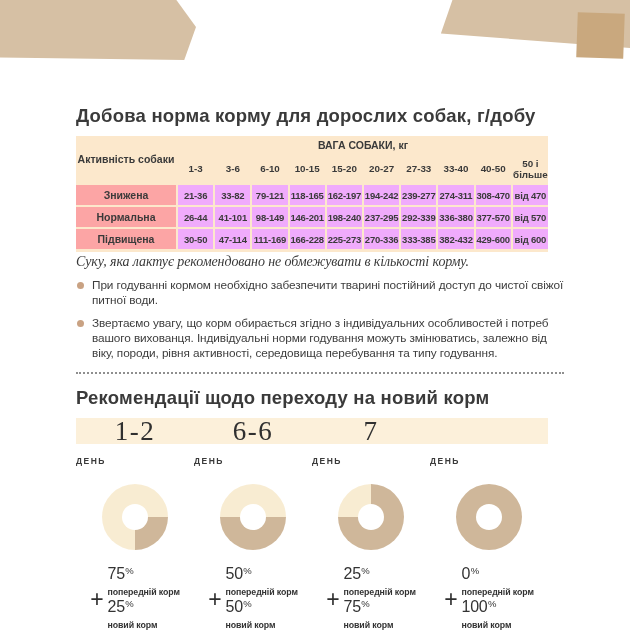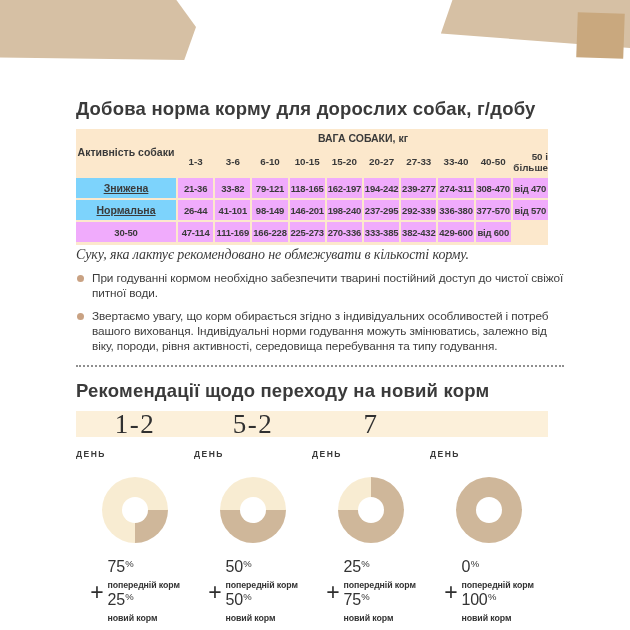--- a/index.html
+++ b/index.html
@@ -11,30 +11,30 @@
   }
   
   .decor-left{position:absolute;top:0;left:0;width:196px;height:60px;background:#d6c0a4;
     clip-path:polygon(0 0,90% 0,100% 45%,94% 100%,0 96%);}
   .decor-right{position:absolute;top:0;left:437px;width:193px;height:48px;background:#d6c0a4;
     clip-path:polygon(8% 0,100% 0,100% 100%,2% 70%);}
   .decor-square{position:absolute;top:13px;left:577px;width:47px;height:45px;background:#c9a87e;transform:rotate(2deg);}
 
   
   .content{position:absolute;left:76px;top:98px;width:488px;}
-  .section-title{font-size:18.5px;font-weight:600;letter-spacing:.2px;margin:0 0 9px;color:#3a3a3a;}
+  .section-title{font-size:18.5px;font-weight:600;letter-spacing:.2px;margin:7px 0 9px;color:#3a3a3a;}
 
   
   .ftable{width:472px;display:grid;grid-template-columns:100px repeat(10,1fr);
     grid-template-rows:18px 27px 20px 20px 20px;gap:2px;background:#fce8cc;padding-bottom:3px;}
-  .hcell{background:#fce8cc;display:flex;align-items:center;justify-content:center;text-align:right;font-weight:700;color:#3a3a3a;}
+  .hcell{background:#fce8cc;display:flex;align-items:center;justify-content:center;text-align:center;font-weight:700;color:#3a3a3a;}
   .activity{grid-row:1/3;grid-column:1;font-size:10.5px;line-height:1.2;}
   .wspan{grid-column:2/12;font-size:10.5px;}
   .wcell{font-size:9.8px;line-height:1.05;}
-  .rlabel{background:#7dd3fc;font-size:10.5px;font-weight:700;display:flex;align-items:center;justify-content:center;text-decoration:underline;}
+  .rlabel{background:#fca5a5;font-size:10.5px;font-weight:700;display:flex;align-items:center;justify-content:center;}
   .vcell{background:#f0abfc;font-size:9.5px;font-weight:700;letter-spacing:-.2px;white-space:nowrap;
     display:flex;align-items:center;justify-content:center;color:#3a3a3a;}
 
   
   .note-italic{font-style:italic;font-size:14px;margin:2px 0 8px;color:#3a3a3a;letter-spacing:-.1px;font-family:Liberation Serif, serif;}
   .bullet-item{position:relative;padding-left:16px;font-size:11.8px;line-height:1.3;margin-bottom:7px;color:#3d3d3d;letter-spacing:-.1px;}
   .bullet-dot{position:absolute;left:1px;top:4px;width:7px;height:7px;border-radius:50%;background:#c9a283;}
   .dotted-sep{border:none;border-top:2px dotted #8f8f8f;margin:10px 0 13px;width:488px;}
 
   
@@ -95,20 +95,21 @@
       <div class="vcell">26-44</div>
       <div class="vcell">41-101</div>
       <div class="vcell">98-149</div>
       <div class="vcell">146-201</div>
       <div class="vcell">198-240</div>
       <div class="vcell">237-295</div>
       <div class="vcell">292-339</div>
       <div class="vcell">336-380</div>
       <div class="vcell">377-570</div>
       <div class="vcell">від 570</div>
+      <div class="rlabel">Підвищена</div>
       <div class="vcell">30-50</div>
       <div class="vcell">47-114</div>
       <div class="vcell">111-169</div>
       <div class="vcell">166-228</div>
       <div class="vcell">225-273</div>
       <div class="vcell">270-336</div>
       <div class="vcell">333-385</div>
       <div class="vcell">382-432</div>
       <div class="vcell">429-600</div>
       <div class="vcell">від 600</div>
@@ -126,21 +127,21 @@
   </div>
 
   <hr class="dotted-sep">
 
   <h2 class="section-title">Рекомендації щодо переходу на новий корм</h2>
 
   <div class="stages">
     <div class="day-band"></div>
     <div class="grid4">
         <div class="day-num">1-2</div>
-        <div class="day-num">5-2</div>
+        <div class="day-num">6-6</div>
         <div class="day-num">7</div>
       </div>
     <div class="grid4">
         <div class="day-lbl">ДЕНЬ</div>
         <div class="day-lbl">ДЕНЬ</div>
         <div class="day-lbl">ДЕНЬ</div>
         <div class="day-lbl">ДЕНЬ</div>
       </div>
     <div class="grid4">
         <div class="donut-cell">

